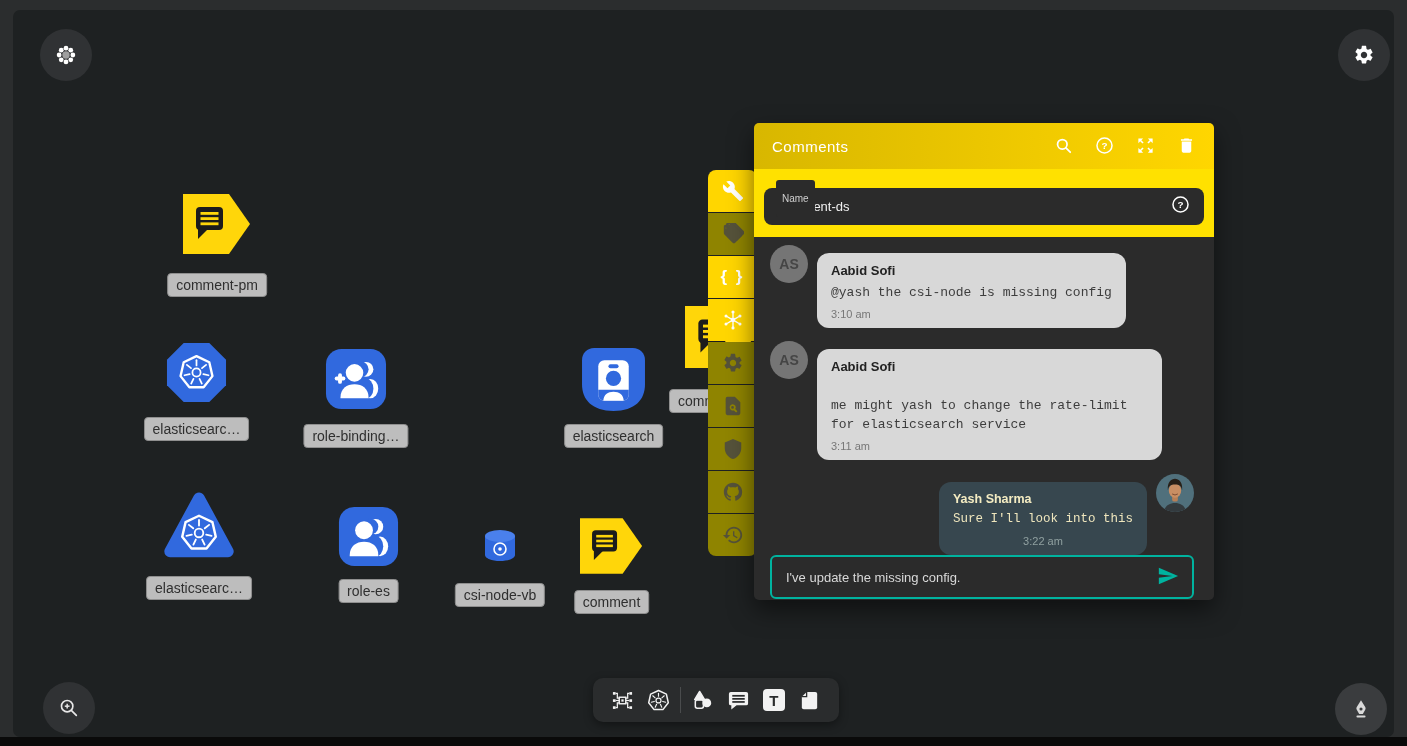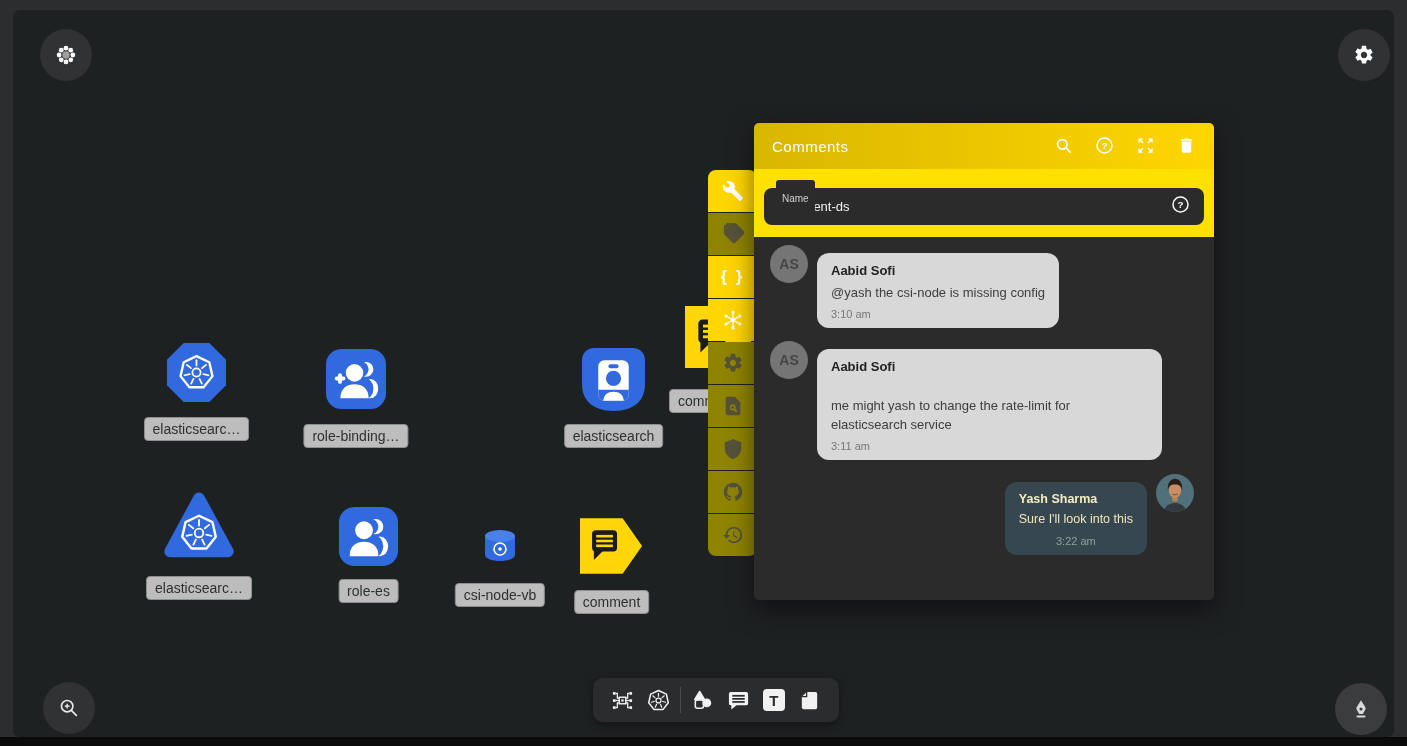--- a/index.html
+++ b/index.html
@@ -60,21 +60,21 @@
   .name-help svg { width:19px; height:19px; }
 
   .messages { flex:1; padding:8px 20px 16px 16px; display:flex; flex-direction:column; }
   .mrow { display:flex; align-items:flex-start; }
   .avatar-as { width:38px; height:38px; border-radius:50%; background:#757575; color:#454545;
                font-weight:bold; font-size:14px; display:flex; align-items:center; justify-content:center;
                flex:0 0 38px; }
   .bubble { background:#d8d8d8; border-radius:12px; padding:10px 14px 8px 14px; margin-left:9px;
             max-width:345px;margin-top:8px; }
   .bubble .author { font-weight:bold; color:#222; font-size:13px; }
-  .bubble .text { color:#3d3d3d; font-size:13px; line-height:19px; margin-top:5px; }
+  .bubble .text { color:#3d3d3d; font-size:13px; line-height:19px; margin-top:5px;font-family:Liberation Mono, monospace; }
   .bubble .text.gap { margin-top:22px; }
   .bubble .time { color:#777; font-size:11px; margin-top:6px; }
   .mrow.right { justify-content:flex-end; margin-top:14px; }
   .bubble.dark { background:#37474f; margin-left:0; margin-right:9px; max-width:260px; }
   .bubble.dark .author { color:#f4ecc2; font-size:12.5px; }
   .bubble.dark .text { color:#efe6bd; font-size:12.5px; margin-top:4px; }
   .bubble.dark .time { color:#90a0a0; text-align:center; }
   .avatar-photo { width:38px; height:38px; border-radius:50%; overflow:hidden; flex:0 0 38px; }
 
   .composer { margin-top:auto; border:2px solid #00b39f; border-radius:6px; height:44px;
@@ -270,20 +270,26 @@
     <symbol id="i-note" viewBox="0 0 24 24">
       <path d="M9 3h9a2 2 0 0 1 2 2v14a2 2 0 0 1-2 2H6a2 2 0 0 1-2-2V8z" fill="#f2f2f2"></path>
       <path d="M9 3v5H4" fill="none" stroke="#2a2c2d" stroke-width="1.4"></path>
     </symbol>
   </defs>
 </svg>
 
 <div class="frame">
   <div class="canvas">
 
+    <div class="node" style="left:170px; top:182px; width:68px;">
+      <svg width="68" height="64">
+          <use href="#i-comment-flag"></use>
+        </svg>
+      <div class="chip" style="top:81px;">comment-pm</div>
+    </div>
 
     <div class="node" style="left:152px; top:331px; width:63px;">
       <svg width="63" height="63" viewBox="0 0 64 64">
         <polygon points="19,2 45,2 62,19 62,45 45,62 19,62 2,45 2,19" fill="#3169de"></polygon>
         <use href="#i-k8s" x="13" y="13" width="38" height="38"></use>
       </svg>
       <div class="chip" style="top:76px;">elasticsearc…</div>
     </div>
 
     <div class="node" style="left:312px; top:338px; width:62px;">
@@ -447,20 +453,26 @@
               <rect width="40" height="40" fill="#50707c"></rect>
               <path d="M8 41c1-7.5 6-10.5 12-10.5S31 33.5 32 41z" fill="#333a3e"></path>
               <rect x="17" y="22" width="6" height="7" rx="2" fill="#b87f56"></rect>
               <ellipse cx="20" cy="17.5" rx="6.5" ry="7.5" fill="#c98e63"></ellipse>
               <path d="M12.5 17c-.8-8.5 3.5-12 7.5-12s8.3 3.5 7.5 12c-1-4.5-2.5-6-7.5-6s-6.5 1.5-7.5 6z" fill="#282018"></path>
               <path d="M17 21q3 2.2 6 0" fill="none" stroke="#7a4a30" stroke-width="1"></path>
             </svg>
           </div>
         </div>
 
+        <div class="composer">
+          <input type="text" value="I've update the missing config." style="">
+          <button><svg>
+                <use href="#i-send"></use>
+              </svg></button>
+        </div>
       </div>
     </div>
 
     <button class="fab tl">
         <svg>
           <use href="#i-flower"></use>
         </svg>
       </button>
     <button class="fab tr">
         <svg style="fill:#fff">

